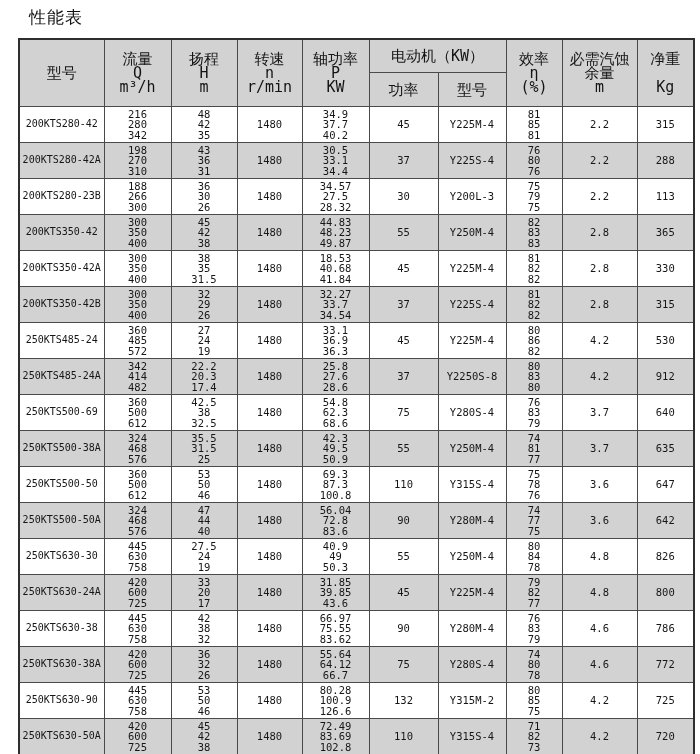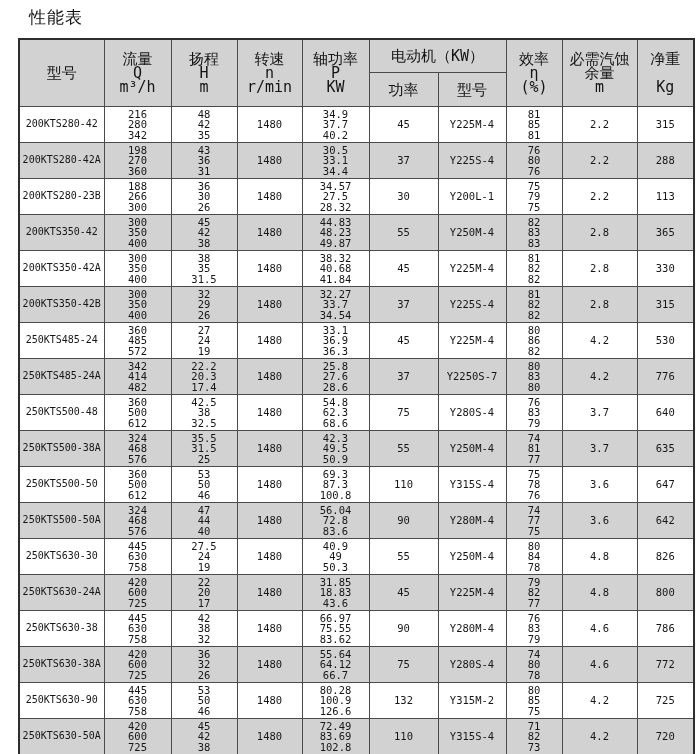--- a/index.html
+++ b/index.html
@@ -120,21 +120,21 @@
     <td>81
 85
 81</td>
     <td>2.2</td>
     <td>315</td>
   </tr>
         <tr class="data-row alt">
     <td class="model">200KTS280-42A</td>
     <td>198
 270
-360</td>
+310</td>
     <td>43
 36
 31</td>
     <td>1480</td>
     <td>30.5
 33.1
 34.4</td>
     <td>37</td>
     <td>Y225S-4</td>
     <td>76
@@ -149,21 +149,21 @@
 266
 300</td>
     <td>36
 30
 26</td>
     <td>1480</td>
     <td>34.57
 27.5
 28.32</td>
     <td>30</td>
-    <td>Y200L-1</td>
+    <td>Y200L-3</td>
     <td>75
 79
 75</td>
     <td>2.2</td>
     <td>113</td>
   </tr>
         <tr class="data-row alt">
     <td class="model">200KTS350-42</td>
     <td>300
 350
@@ -185,21 +185,21 @@
   </tr>
         <tr class="data-row plain">
     <td class="model">200KTS350-42A</td>
     <td>300
 350
 400</td>
     <td>38
 35
 31.5</td>
     <td>1480</td>
-    <td>38.32
+    <td>18.53
 40.68
 41.84</td>
     <td>45</td>
     <td>Y225M-4</td>
     <td>81
 82
 82</td>
     <td>2.8</td>
     <td>330</td>
   </tr>
@@ -249,29 +249,29 @@
 414
 482</td>
     <td>22.2
 20.3
 17.4</td>
     <td>1480</td>
     <td>25.8
 27.6
 28.6</td>
     <td>37</td>
-    <td>Y2250S-7</td>
+    <td>Y2250S-8</td>
     <td>80
 83
 80</td>
     <td>4.2</td>
-    <td>776</td>
-  </tr>
-        <tr class="data-row plain">
-    <td class="model">250KTS500-48</td>
+    <td>912</td>
+  </tr>
+        <tr class="data-row plain">
+    <td class="model">250KTS500-69</td>
     <td>360
 500
 612</td>
     <td>42.5
 38
 32.5</td>
     <td>1480</td>
     <td>54.8
 62.3
 68.6</td>
@@ -361,26 +361,26 @@
 84
 78</td>
     <td>4.8</td>
     <td>826</td>
   </tr>
         <tr class="data-row alt">
     <td class="model">250KTS630-24A</td>
     <td>420
 600
 725</td>
-    <td>22
+    <td>33
 20
 17</td>
     <td>1480</td>
     <td>31.85
-18.83
+39.85
 43.6</td>
     <td>45</td>
     <td>Y225M-4</td>
     <td>79
 82
 77</td>
     <td>4.8</td>
     <td>800</td>
   </tr>
         <tr class="data-row plain">

